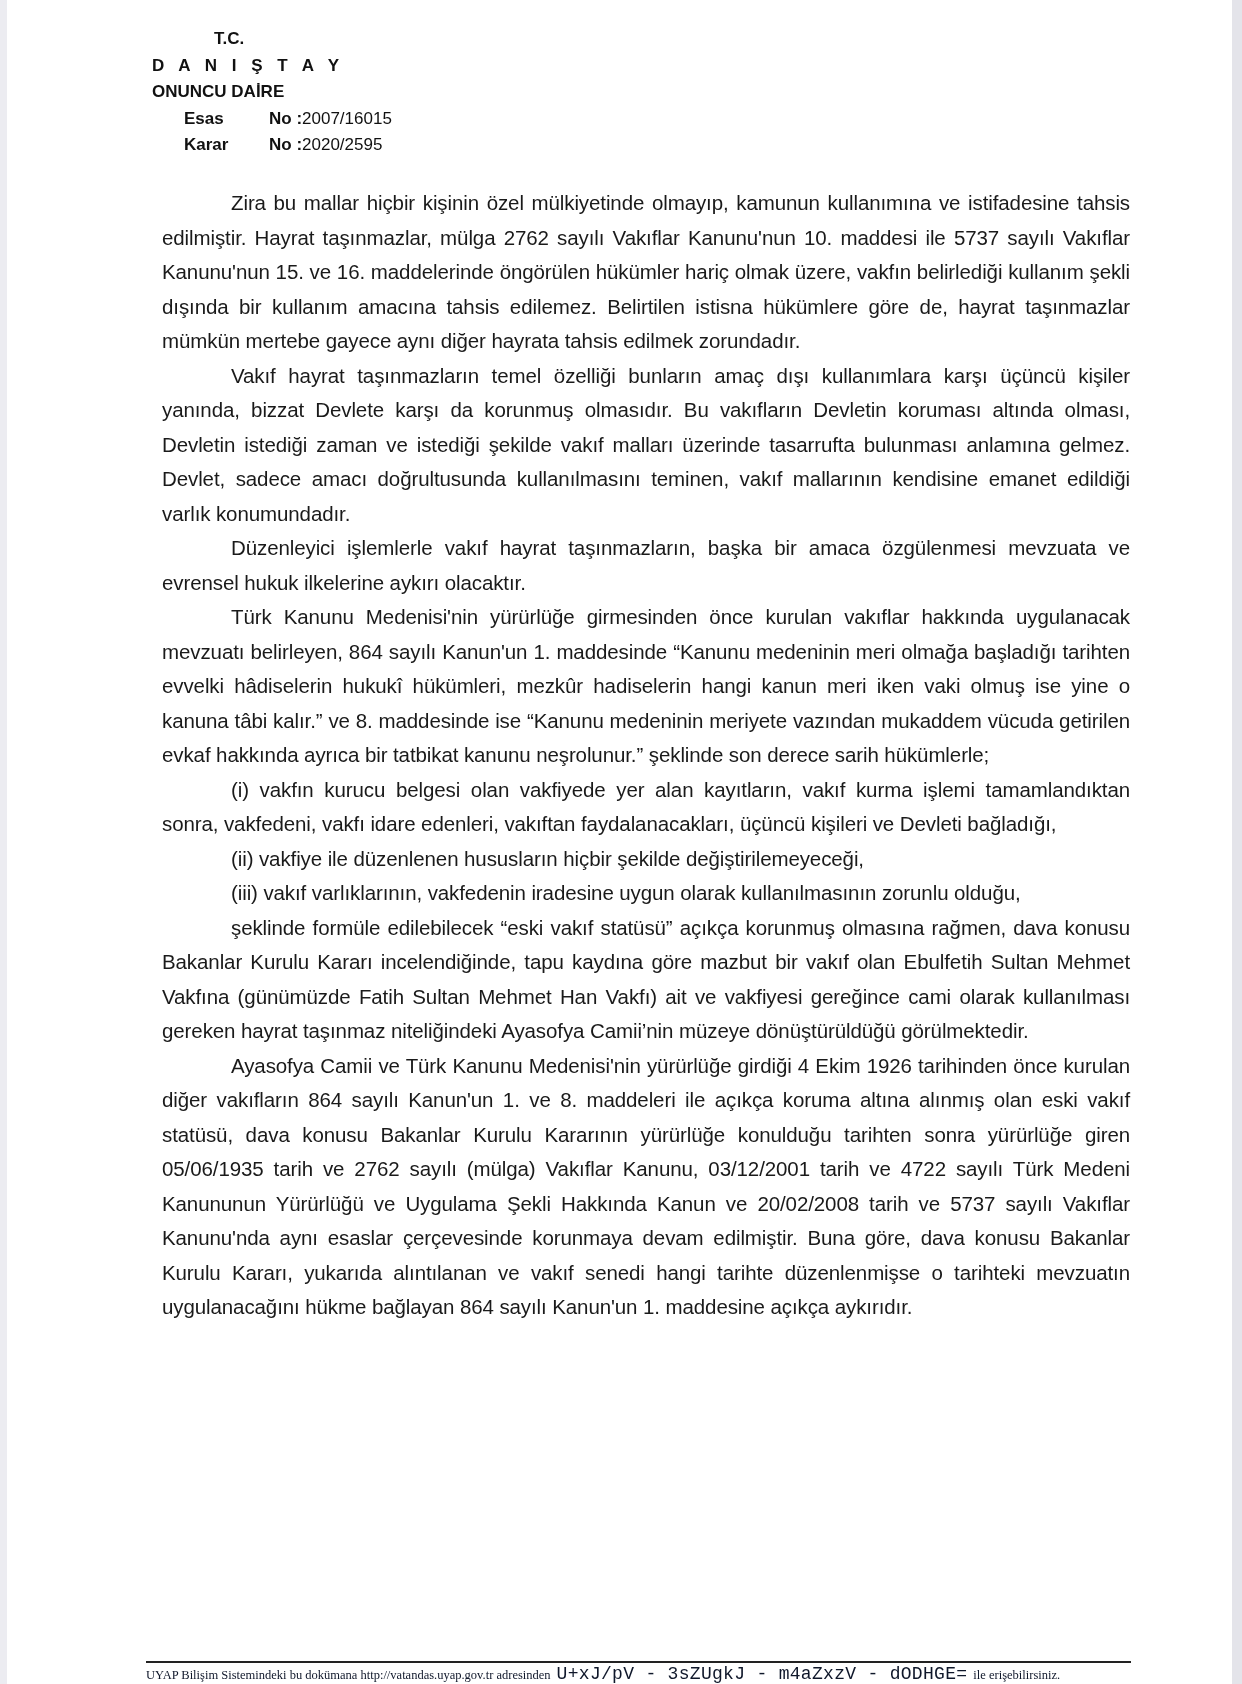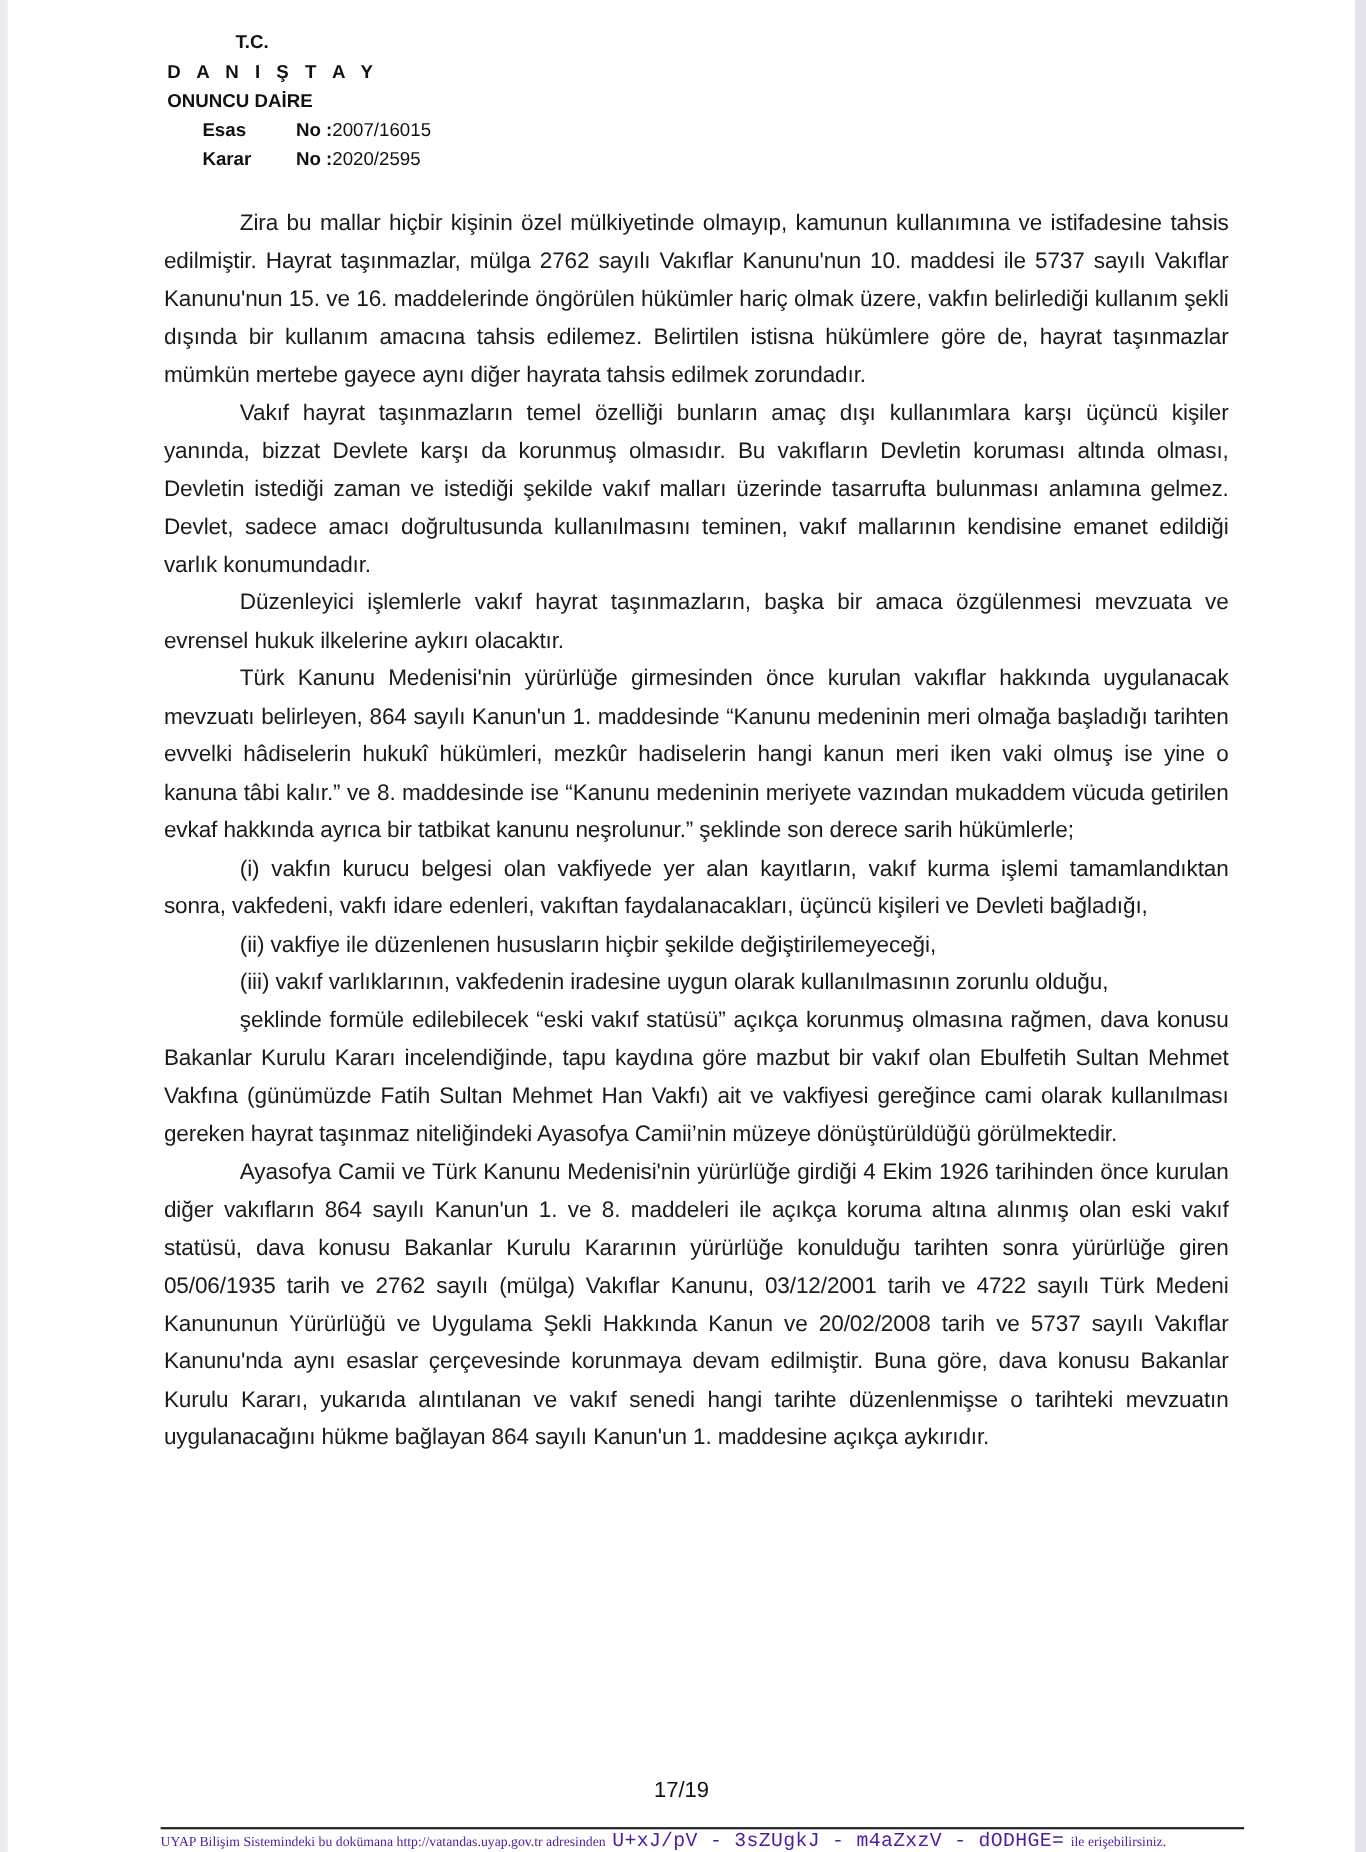--- a/index.html
+++ b/index.html
@@ -17,37 +17,37 @@
       position: absolute; left: 145px; top: 26px;
       font-family: "Liberation Sans", sans-serif; font-weight: bold; color: #111;
       font-size: 17px; line-height: 26.5px;
     }
     .header .tc { padding-left: 62px; }
     .header .spaced { letter-spacing: 5px; }
     .header .row { display: flex; margin-left: 32px; }
     .header .lbl { width: 85px; }
     .header .val { font-weight: normal; }
     .body {
-      position: absolute; left: 142px; top: 186px; width: 968px;
+      position: absolute; left: 155px; top: 186px; width: 968px;
       font-family: "Liberation Sans", sans-serif; font-size: 20.5px; color: #1a1a1a;
       line-height: 34.5px; letter-spacing: -0.1px;
     }
     .body p { margin: 0; text-align: justify; text-indent: 69px; }
     .body p.item { text-indent: 69px; }
     .body p.last-left { text-align-last: left; }
     .pageno {
       position: absolute; left: 0; width: 1225px; top: 1617px; text-align: center;
       font-family: "Liberation Sans", sans-serif; font-size: 20px; color: #111;
     }
     .rule {
       position: absolute; left: 139px; width: 985px; top: 1661px; height: 2px; background: #222;
     }
     .footer {
       position: absolute; left: 139px; top: 1664px; width: 1000px; white-space: nowrap;
-      font-family: "Liberation Serif", serif; font-size: 12.5px; color: #4c1d95;
+      font-family: "Liberation Serif", serif; font-size: 12.5px; color: #0f172a;
       display: flex; align-items: baseline;
     }
     .footer .code {
       font-family: "Liberation Mono", monospace; font-size: 18px; margin: 0 6px;
       letter-spacing: 0.3px;
       text-align: center;
     }
   </style>
 </head>
 <body>
@@ -76,21 +76,20 @@
     <p class="last-left">Vakıf hayrat taşınmazların temel özelliği bunların amaç dışı kullanımlara karşı üçüncü kişiler yanında, bizzat Devlete karşı da korunmuş olmasıdır. Bu vakıfların Devletin koruması altında olması, Devletin istediği zaman ve istediği şekilde vakıf malları üzerinde tasarrufta bulunması anlamına gelmez. Devlet, sadece amacı doğrultusunda kullanılmasını teminen, vakıf mallarının kendisine emanet edildiği varlık konumundadır.</p>
     <p class="last-left">Düzenleyici işlemlerle vakıf hayrat taşınmazların, başka bir amaca özgülenmesi mevzuata ve evrensel hukuk ilkelerine aykırı olacaktır.</p>
     <p class="last-left">Türk Kanunu Medenisi'nin yürürlüğe girmesinden önce kurulan vakıflar hakkında uygulanacak mevzuatı belirleyen, 864 sayılı Kanun'un 1. maddesinde “Kanunu medeninin meri olmağa başladığı tarihten evvelki hâdiselerin hukukî hükümleri, mezkûr hadiselerin hangi kanun meri iken vaki olmuş ise yine o kanuna tâbi kalır.” ve 8. maddesinde ise “Kanunu medeninin meriyete vazından mukaddem vücuda getirilen evkaf hakkında ayrıca bir tatbikat kanunu neşrolunur.” şeklinde son derece sarih hükümlerle;</p>
     <p class="item last-left">(i) vakfın kurucu belgesi olan vakfiyede yer alan kayıtların, vakıf kurma işlemi tamamlandıktan sonra, vakfedeni, vakfı idare edenleri, vakıftan faydalanacakları, üçüncü kişileri ve Devleti bağladığı,</p>
     <p class="item last-left">(ii)  vakfiye ile düzenlenen hususların hiçbir şekilde değiştirilemeyeceği,</p>
     <p class="item last-left">(iii)  vakıf varlıklarının, vakfedenin iradesine uygun olarak kullanılmasının zorunlu olduğu,</p>
     <p class="last-left">şeklinde formüle edilebilecek “eski vakıf statüsü” açıkça korunmuş olmasına rağmen, dava konusu Bakanlar Kurulu Kararı incelendiğinde, tapu kaydına göre mazbut bir vakıf olan Ebulfetih Sultan Mehmet Vakfına (günümüzde Fatih Sultan Mehmet Han Vakfı) ait ve vakfiyesi gereğince cami olarak kullanılması gereken hayrat taşınmaz niteliğindeki Ayasofya Camii’nin müzeye dönüştürüldüğü görülmektedir.</p>
     <p class="last-left">Ayasofya Camii ve Türk Kanunu Medenisi'nin yürürlüğe girdiği 4 Ekim 1926 tarihinden önce kurulan diğer vakıfların 864 sayılı Kanun'un 1. ve 8. maddeleri ile açıkça koruma altına alınmış olan eski vakıf statüsü, dava konusu Bakanlar Kurulu Kararının yürürlüğe konulduğu tarihten sonra yürürlüğe giren 05/06/1935 tarih ve 2762 sayılı (mülga) Vakıflar Kanunu, 03/12/2001 tarih ve 4722 sayılı Türk Medeni Kanununun Yürürlüğü ve Uygulama Şekli Hakkında Kanun ve 20/02/2008 tarih ve 5737 sayılı Vakıflar Kanunu'nda aynı esaslar çerçevesinde korunmaya devam edilmiştir. Buna göre, dava konusu Bakanlar Kurulu Kararı, yukarıda alıntılanan ve vakıf senedi hangi tarihte düzenlenmişse o tarihteki mevzuatın uygulanacağını hükme bağlayan 864 sayılı Kanun'un 1. maddesine açıkça aykırıdır.</p>
   </div>
 
-  <div class="pageno">17/19</div>
   <div class="rule"></div>
   <div class="footer">
     <span>UYAP Bilişim Sistemindeki bu dokümana http://vatandas.uyap.gov.tr adresinden</span>
     <span class="code">U+xJ/pV - 3sZUgkJ - m4aZxzV - dODHGE=</span>
     <span>ile erişebilirsiniz.</span>
   </div>
 </div>
 <div class="strip-right"></div>
 
 </body></html>

